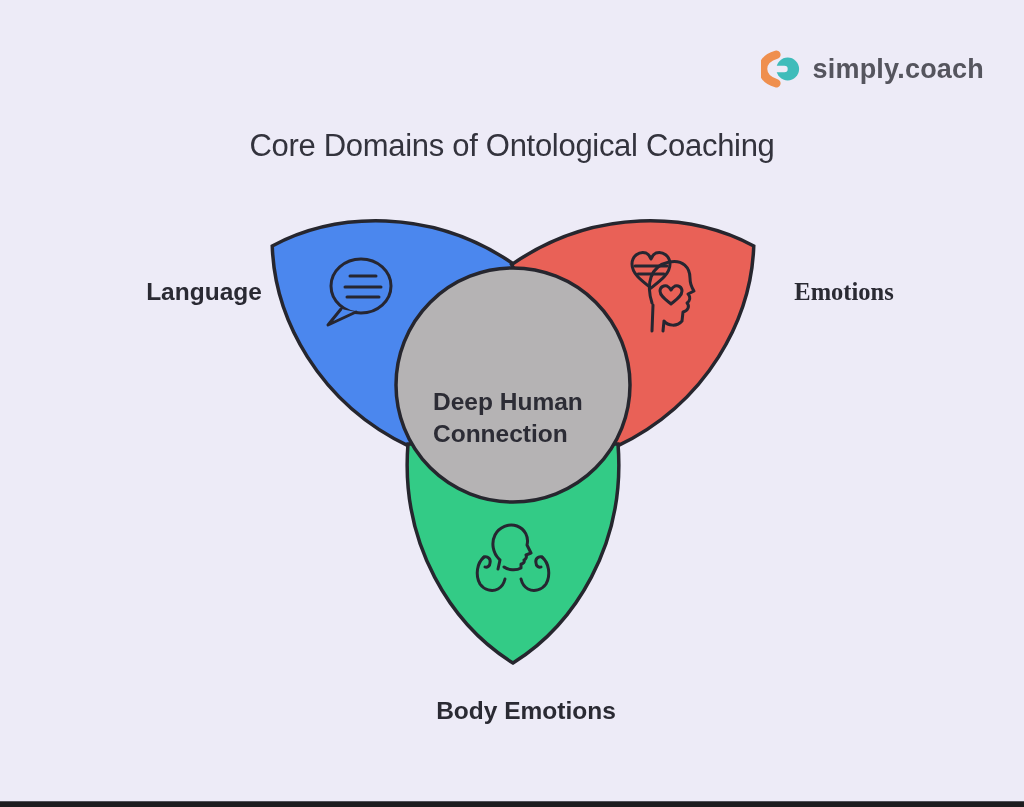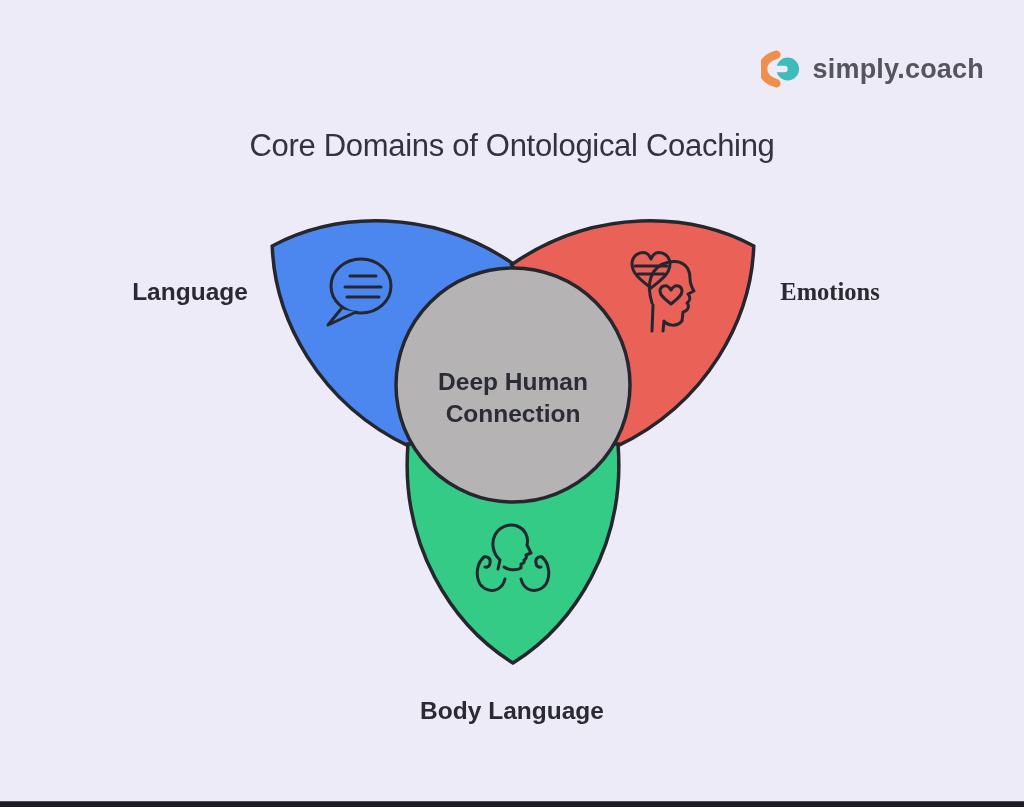--- a/index.html
+++ b/index.html
@@ -4,26 +4,26 @@
 <style>
   html,body{margin:0;padding:0;}
   body{font-family:"Liberation Sans",sans-serif;}
   .stage{position:relative;width:1024px;height:807px;background:#edebf7;overflow:hidden;}
   .diagram-svg{position:absolute;left:0;top:0;}
   .petal-outline{stroke:#26262e;stroke-width:3.5;}
   .center-circle{stroke:#26262e;stroke-width:3.5;}
   .icon-stroke{fill:none;stroke:#262631;stroke-width:3;stroke-linecap:round;stroke-linejoin:round;}
   .title{position:absolute;top:128px;left:0;width:1024px;text-align:center;
          font-size:31px;font-weight:400;color:#33333d;letter-spacing:-0.3px;}
-  .petal-label{position:absolute;transform:translateX(-50%);font-size:24.5px;font-weight:700;color:#2a2a33;white-space:nowrap;}
+  .petal-label{position:absolute;transform:translateX(-50%);font-size:24.5px;font-weight:700;color:#2a2a33;white-space:nowrap;margin-left:14px;}
   .label-language{left:190px;top:278px;}
   .label-emotions{left:830px;top:278px;font-family:Liberation Serif, serif;}
   .label-body{left:512px;top:697px;}
-  .center-label{position:absolute;left:513px;top:398px;transform:translate(-50%,-50%);
-                width:160px;text-align:center;font-size:24.5px;line-height:32px;
+  .center-label{position:absolute;left:513px;top:418px;transform:translate(-50%,-50%);
+                width:160px;text-align:left;font-size:24.5px;line-height:32px;
                 font-weight:700;color:#2c2c35;}
   .logo{position:absolute;top:50px;right:40px;display:flex;align-items:center;gap:10px;justify-content:center;}
   .logo-text{font-size:27px;font-weight:600;color:#55555e;letter-spacing:0.2px;}
   .bottom-bar{position:absolute;left:0;bottom:0;width:1024px;height:6px;background:#1c1c1e;border-top:1px solid #52525a;box-sizing:border-box;}
 </style>
 </head>
 <body>
 
 <div class="stage">
 
@@ -71,19 +71,19 @@
     <svg width="42" height="38" viewBox="0 0 44 40">
       <path d="M 16 5 C 6 8 2 14 2 20 C 2 26 6 32 16 35" fill="none" stroke="#ef8f4e" stroke-width="9" stroke-linecap="round"></path>
       <circle cx="28" cy="20" r="12" fill="#3fbcba"></circle>
       <rect x="9" y="16.5" width="19" height="7" rx="3.5" fill="#edebf7"></rect>
     </svg>
     <span class="logo-text">simply.coach</span>
   </div>
 
   <div class="petal-label label-language">Language</div>
   <div class="petal-label label-emotions">Emotions</div>
-  <div class="petal-label label-body">Body Language</div>
+  <div class="petal-label label-body">Body Emotions</div>
 
   <div class="center-label">Deep Human Connection</div>
 
   <div class="bottom-bar"></div>
 
 </div>
 
 </body></html>

